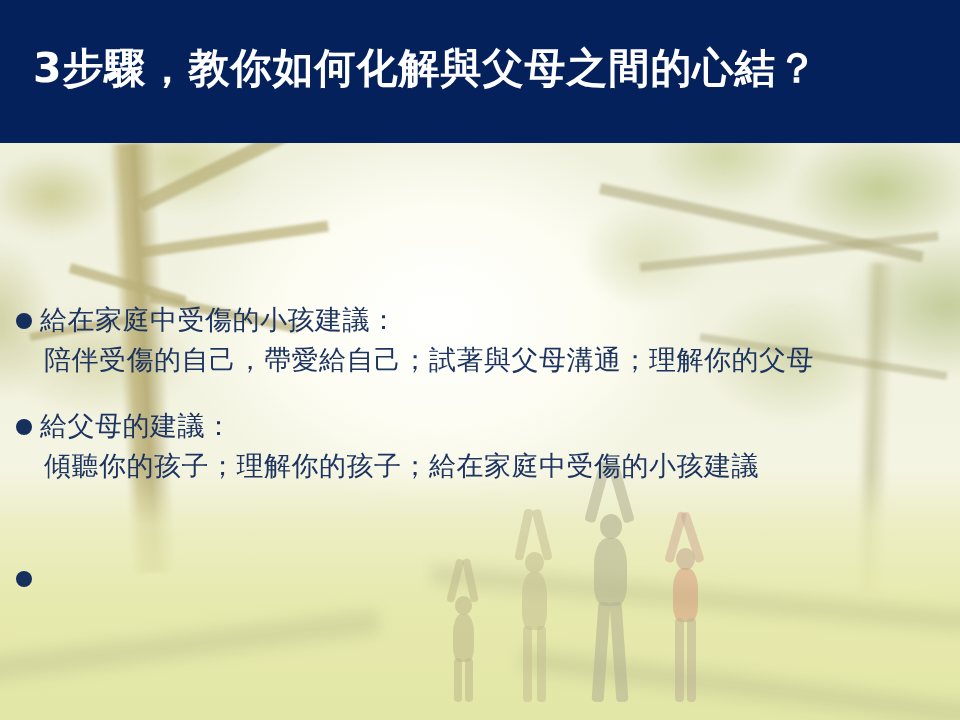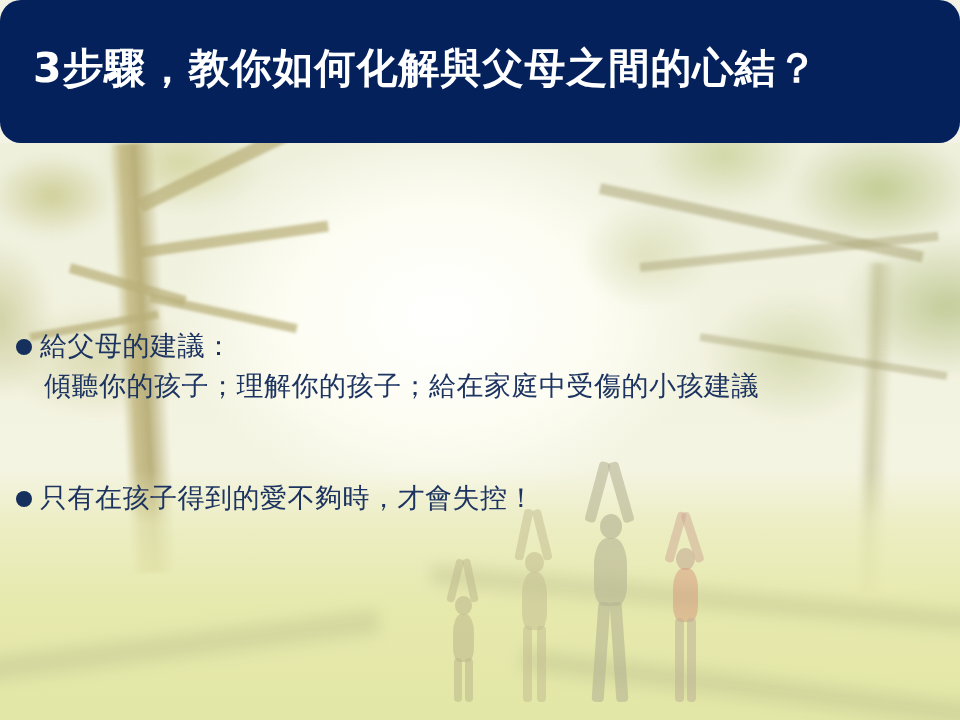--- a/index.html
+++ b/index.html
@@ -111,21 +111,20 @@
   .photo .person .body { position: absolute; border-radius: 40% 40% 30% 30%; }
   .photo .person .arm  { position: absolute; border-radius: 4px; transform-origin: bottom center; }
   .photo .person .leg  { position: absolute; border-radius: 4px; }
 
   
   .title-bar {
     position: absolute;
     left: 0; top: 0;
     width: 960px; height: 143px;
     background: #04215c;
-    border-radius: 21px;
   }
   .title-text {
     position: absolute;
     left: 33px;
     top: 42px;
     width: 900px;
     color: #ffffff;
     font-size: 41px;
     font-weight: bold;
     letter-spacing: 1px;
@@ -241,30 +240,36 @@
     </div>
   </div>
 
   <div class="title-bar">
     <div class="title-text">3步驟，教你如何化解與父母之間的心結？</div>
   </div>
 
 
   <div class="bullets">
 
+    <div class="bullet-block b1">
+      <div class="line head">
+        <span class="dot"></span>
+        <span>給在家庭中受傷的小孩建議：</span>
+      </div>
+      <div class="line sub">陪伴受傷的自己，帶愛給自己；試著與父母溝通；理解你的父母</div>
+    </div>
 
     <div class="bullet-block b2">
       <div class="line head">
         <span class="dot"></span>
         <span>給父母的建議：</span>
       </div>
       <div class="line sub">傾聽你的孩子；理解你的孩子；給在家庭中受傷的小孩建議</div>
     </div>
 
     <div class="bullet-block b3">
       <div class="line head">
         <span class="dot"></span>
-        <span>只有在孩子得到的愛不夠時，才會失控！</span>
       </div>
     </div>
 
   </div>
 </div>
 
 </body></html>

